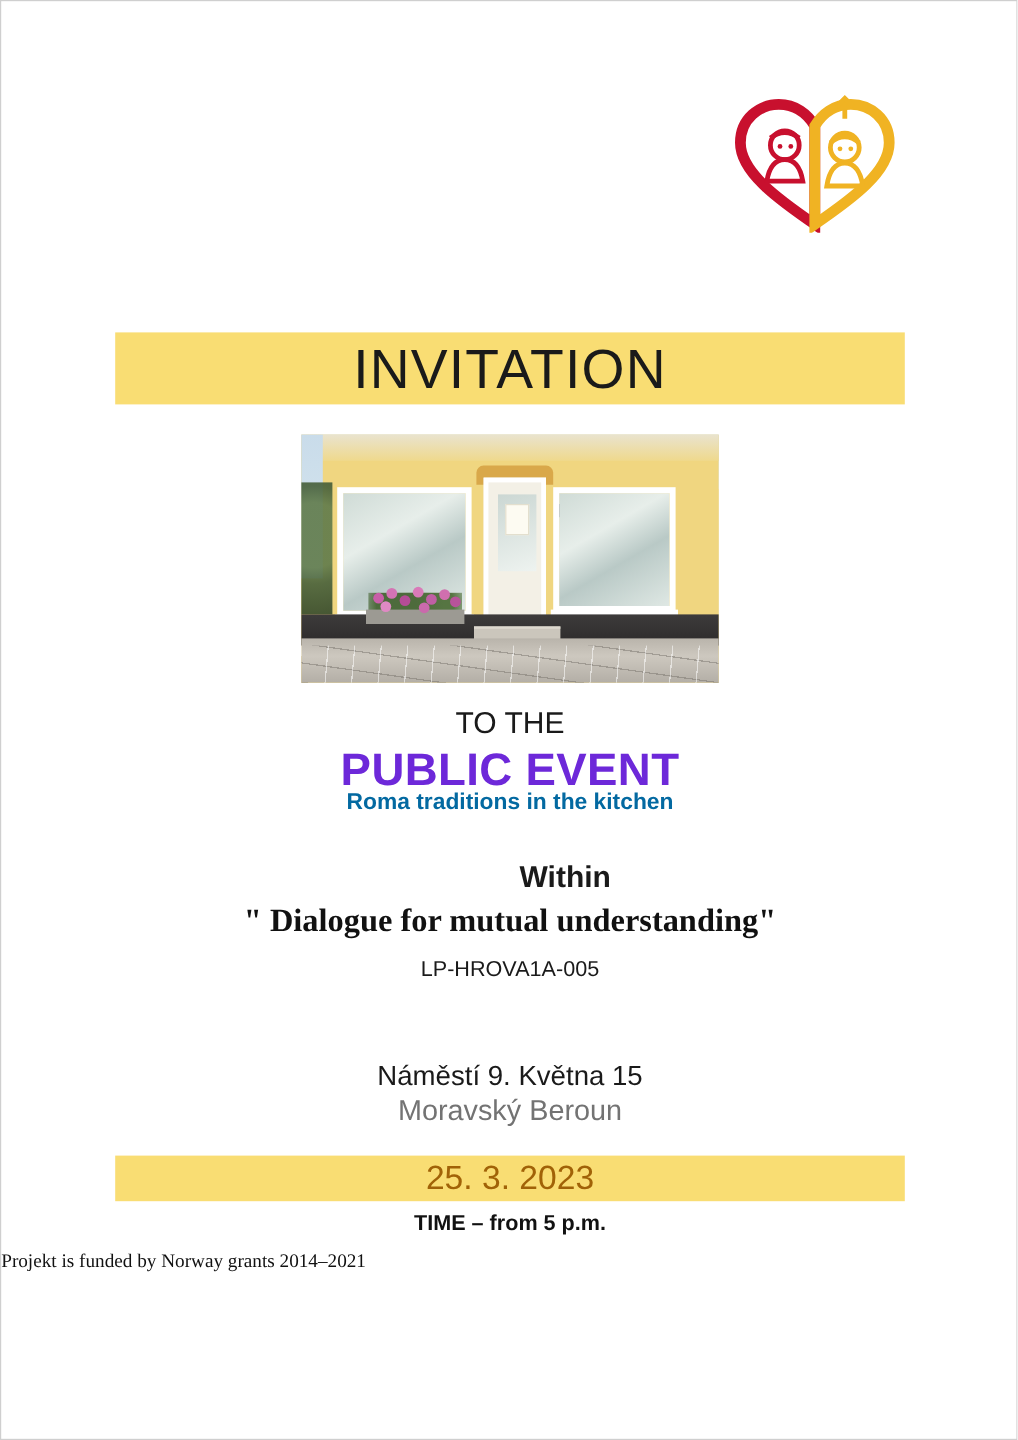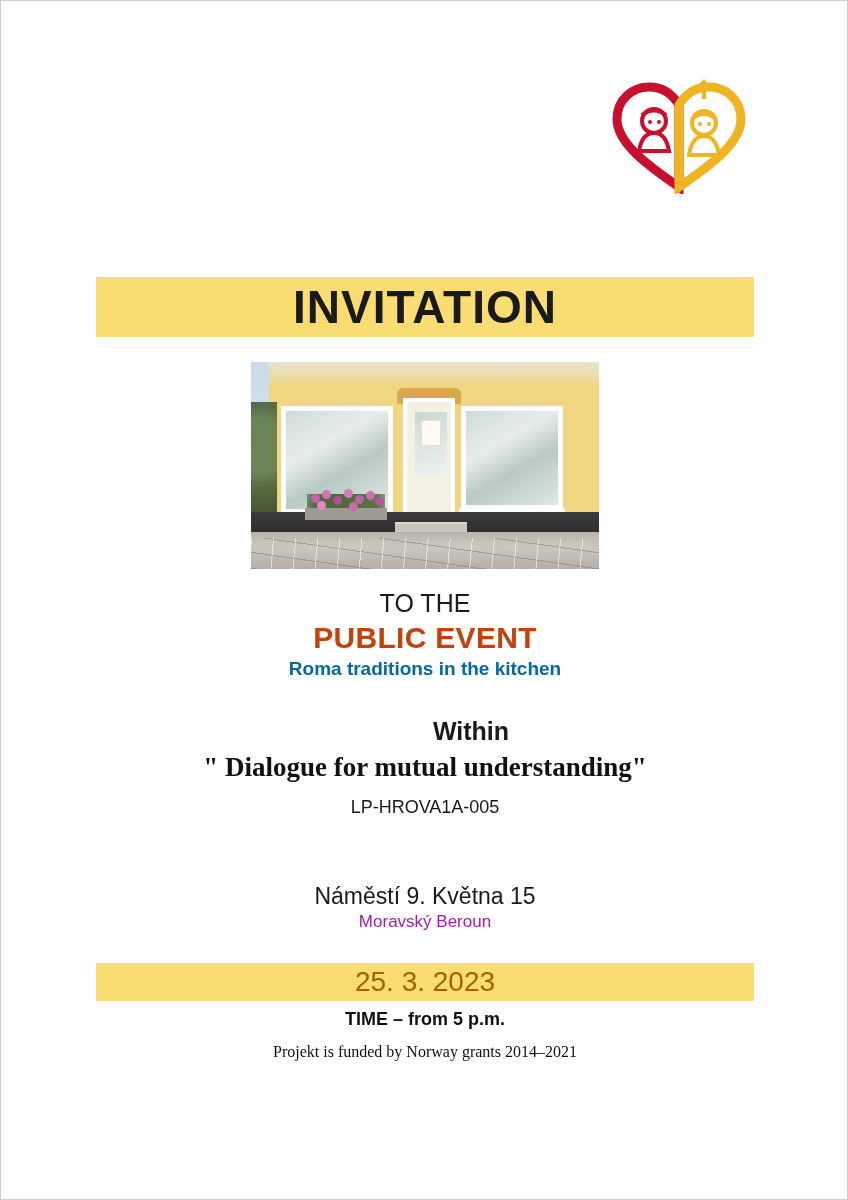--- a/index.html
+++ b/index.html
@@ -75,21 +75,21 @@
     height: 60px;
     background: #f9dd73;
     display: flex;
     align-items: center;
     justify-content: center;
   }
   .banner-text {
     font-size: 46px;
     letter-spacing: 1px;
     color: #1a1a1a;
-    font-weight: bold;
+    font-weight: normal;
     text-align: center;
   }
 
   
   .photo-wrap {
     position: absolute;
     left: 250px;
     top: 361px;
     width: 348px;
     height: 207px;
@@ -201,23 +201,23 @@
     width: 848px;
     text-align: center;
   }
   .to-the {
     top: 588px;
     font-size: 25px;
     color: #1a1a1a;
   }
   .public-event {
     top: 620px;
-    font-size: 30px;
-    font-weight: bold;
-    color: #c2410c;
+    font-size: 38px;
+    font-weight: bold;
+    color: #6d28d9;
     letter-spacing: .3px;
   }
   .subtitle {
     top: 657px;
     font-size: 19px;
     font-weight: bold;
     color: #0369a1;
   }
   .within {
     top: 716px;
@@ -238,22 +238,22 @@
     font-size: 18px;
     color: #1a1a1a;
   }
   .addr1 {
     top: 882px;
     font-size: 23px;
     color: #1a1a1a;
   }
   .addr2 {
     top: 911px;
-    font-size: 17px;
-    color: #a21caf;
+    font-size: 24px;
+    color: #737373;
   }
 
   
   .date-banner {
     position: absolute;
     left: 95px;
     top: 962px;
     width: 658px;
     height: 38px;
     background: #f9dd73;
@@ -275,21 +275,21 @@
     text-align: center;
     font-size: 18px;
     font-weight: bold;
     color: #111111;
   }
   .funded {
     position: absolute;
     left: 0;
     top: 1042px;
     width: 848px;
-    text-align: center;
+    text-align: left;
     font-size: 16px;
     color: #111111;
     font-family: "Liberation Serif", serif;
   }
 </style>
 </head>
 <body>
 
 <div class="page">
 

